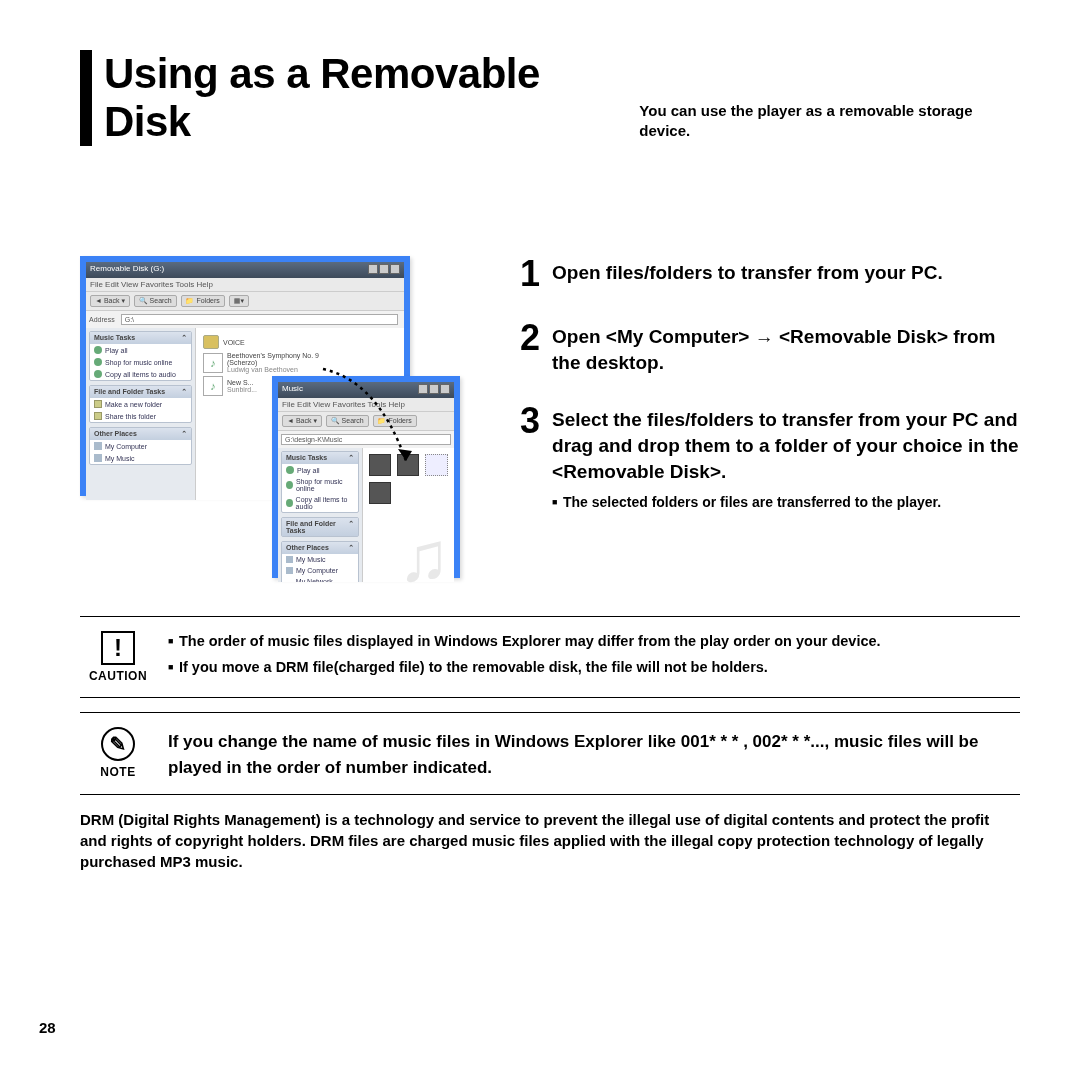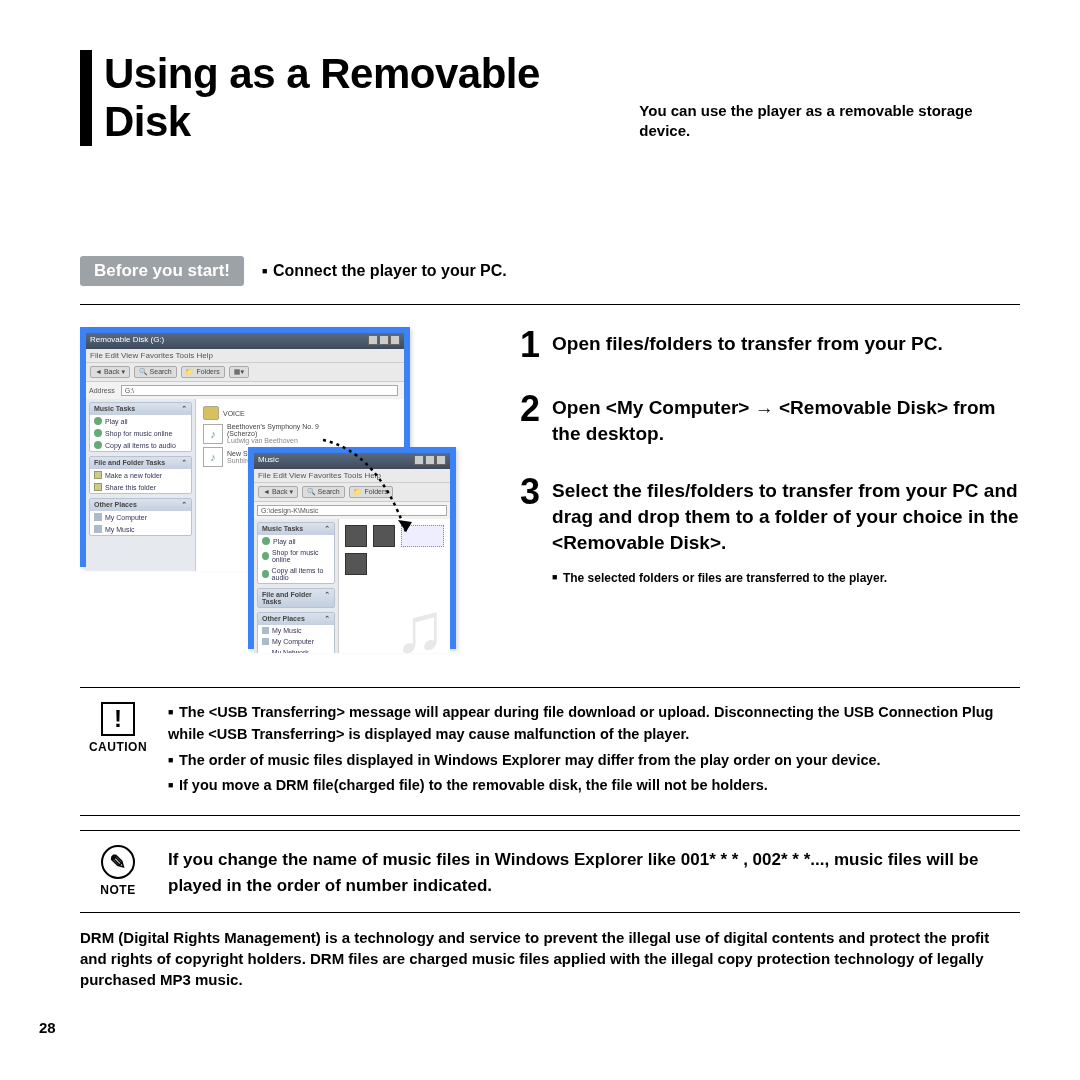--- a/index.html
+++ b/index.html
@@ -111,21 +111,21 @@
   .drag-arrow {
     position:absolute;
     top:105px; left:228px;
     width: 130px; height: 130px;
     pointer-events:none;
   }
   .steps { flex:1; }
   .step { display:flex; gap:12px; margin-bottom: 28px; }
   .step-num { font-size: 36px; font-weight: bold; line-height:1; }
   .step-text { font-size: 19px; font-weight: bold; line-height:1.35; padding-top:4px;}
-  .step-sub { font-size:12px; font-weight:bold; margin-top:16px; margin-left: 32px;}
+  .step-sub { font-size:14px; font-weight:bold; margin-top:10px; margin-left: 32px;}
   
   .callout {
     border-top: 1px solid #000;
     border-bottom: 1px solid #000;
     padding: 14px 6px 14px 6px;
     display: flex;
     gap: 18px;
     margin-bottom: 14px;
   }
   .callout-icon-col {
@@ -161,24 +161,20 @@
 </head>
 <body>
 
 <div class="page">
 
   <div class="title-row">
     <div class="title-main">Using as a Removable Disk</div>
     <div class="title-sub">You can use the player as a removable storage device.</div>
   </div>
 
-  <div class="before-row">
-    <div class="before-badge">Before you start!</div>
-    <div class="before-text sq-bullet">Connect the player to your PC.</div>
-  </div>
 
   <div class="main-row">
 
     <div class="screenshot-area">
 
       <div class="win" style="top:0;left:0;width:330px;height:240px;">
         <div class="win-title">
           <span>Removable Disk (G:)</span>
           <span class="controls"><span></span><span></span><span></span></span>
         </div>
@@ -259,21 +255,21 @@
                 <div class="music-ico"></div>
               <div>
                 <div>New S...</div>
                 <div style="color:#888;">Sunbird...</div>
               </div>
             </div>
           </div>
         </div>
       </div>
 
-      <div class="win" style="top:120px;left:168px;width:208px;height:202px;">
+      <div class="win" style="top:120px;left:192px;width:188px;height:202px;">
         <div class="win-title">
           <span>Music</span>
           <span class="controls"><span></span><span></span><span></span></span>
         </div>
         <div class="win-menu">File   Edit   View   Favorites   Tools   Help</div>
         <div class="win-toolbar">
           <span class="tb-btn">◄ <span>Back</span> ▾</span>
           <span class="tb-btn">🔍 <span>Search</span></span>
           <span class="tb-btn">📁 <span>Folders</span></span>
         </div>
@@ -360,21 +356,20 @@
       <div class="step-sub sq-bullet">The selected folders or files are transferred to the player.</div>
     </div>
   </div>
 
   <div class="callout">
     <div class="callout-icon-col">
       <div class="callout-icon">!</div>
       <div class="callout-label">CAUTION</div>
     </div>
     <ul class="callout-body">
-      <li class="bold sq-bullet">The &lt;USB Transferring&gt; message will appear during file download or upload. Disconnecting the USB Connection Plug while &lt;USB Transferring&gt; is displayed may cause malfunction of the player.</li>
       <li class="bold sq-bullet">The order of music files displayed in Windows Explorer may differ from the play order on your device.</li>
       <li class="bold sq-bullet">If you move a DRM file(charged file)  to the removable disk, the file will not be holders.</li>
     </ul>
   </div>
 
   <div class="callout" style="border-top:1px solid #000;">
     <div class="callout-icon-col">
       <div class="callout-icon note">✎</div>
       <div class="callout-label">NOTE</div>
     </div>

